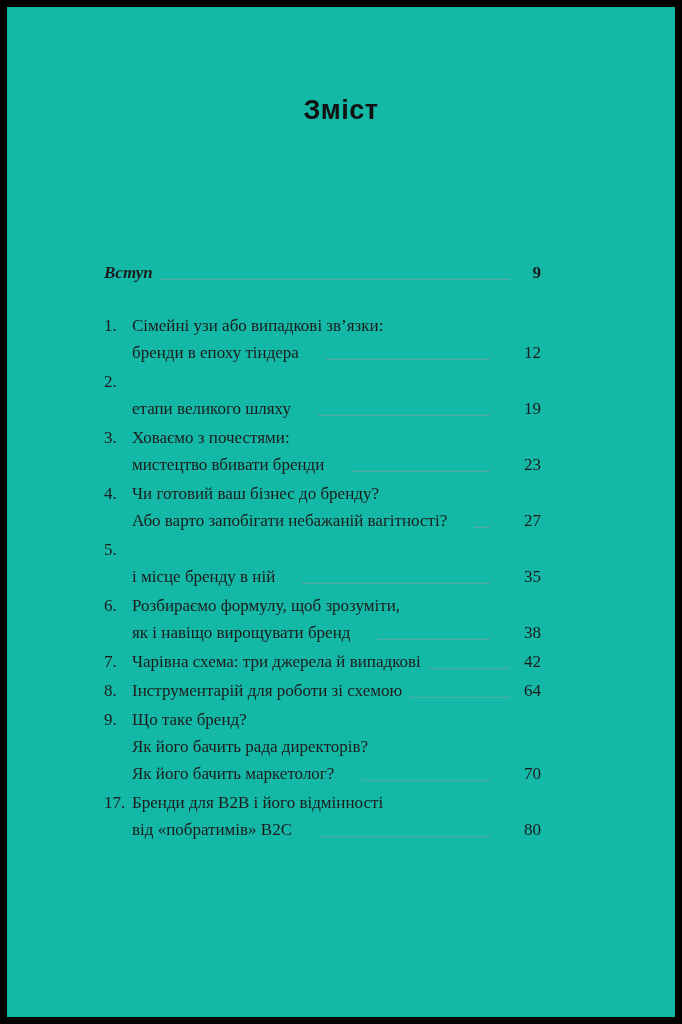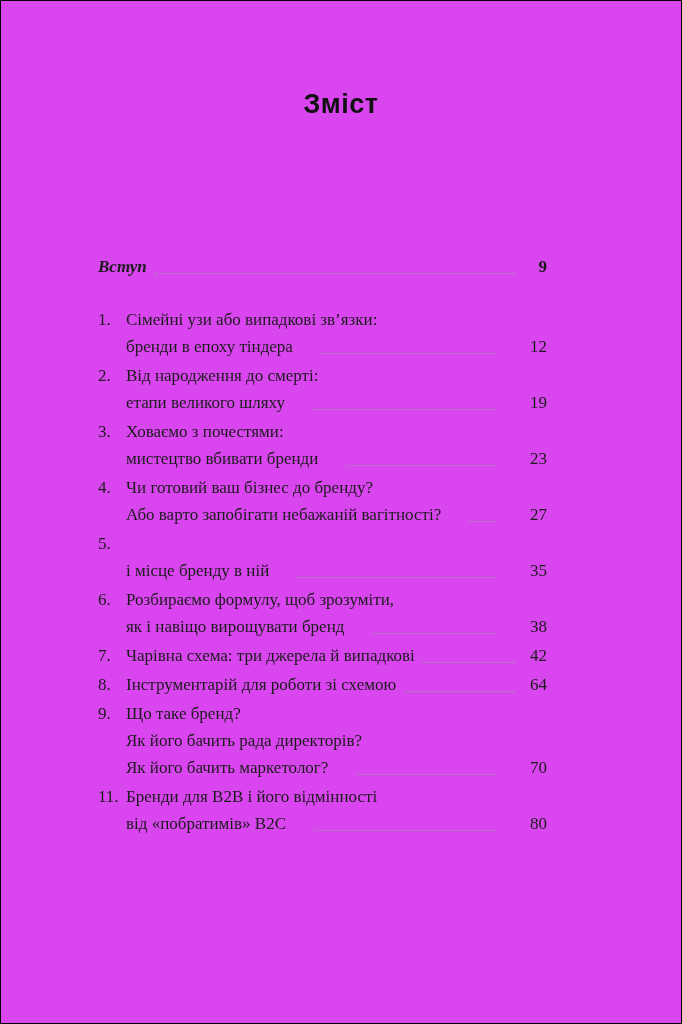--- a/index.html
+++ b/index.html
@@ -4,22 +4,22 @@
 <style>
   html, body {
     margin: 0;
     padding: 0;
     background: #ffffff;
   }
   .book-page {
     width: 682px;
     height: 1024px;
     box-sizing: border-box;
-    background: #d946ef;
-    border: 1px solid #000000;
+    background: #14b8a6;
+    border: 7px solid #000000;
     position: relative;
     font-family: "Liberation Serif", serif;
     color: #1c1c1c;
     overflow: hidden;
   }
   .title {
     margin: 0;
     padding-top: 88px;
     text-align: center;
     font-family: "Liberation Sans", sans-serif;
@@ -92,21 +92,20 @@
         </div>
         <div class="line cont">
           <span class="txt">бренди в епоху тіндера</span>
           <span class="leader"></span>
           <span class="pg">12</span>
         </div>
       </div>
       <div class="entry">
         <div class="line">
           <span class="num">2.</span>
-          <span class="txt">Від народження до смерті:</span>
         </div>
         <div class="line cont">
           <span class="txt">етапи великого шляху</span>
           <span class="leader"></span>
           <span class="pg">19</span>
         </div>
       </div>
       <div class="entry">
         <div class="line">
           <span class="num">3.</span>
@@ -175,21 +174,21 @@
           <span class="txt">Як його бачить рада директорів?</span>
         </div>
         <div class="line cont">
           <span class="txt">Як його бачить маркетолог?</span>
           <span class="leader"></span>
           <span class="pg">70</span>
         </div>
       </div>
       <div class="entry">
         <div class="line">
-          <span class="num">11.</span>
+          <span class="num">17.</span>
           <span class="txt">Бренди для B2B і його відмінності</span>
         </div>
         <div class="line cont">
           <span class="txt">від «побратимів» B2C</span>
           <span class="leader"></span>
           <span class="pg">80</span>
         </div>
       </div>
     </div>
 </div>

